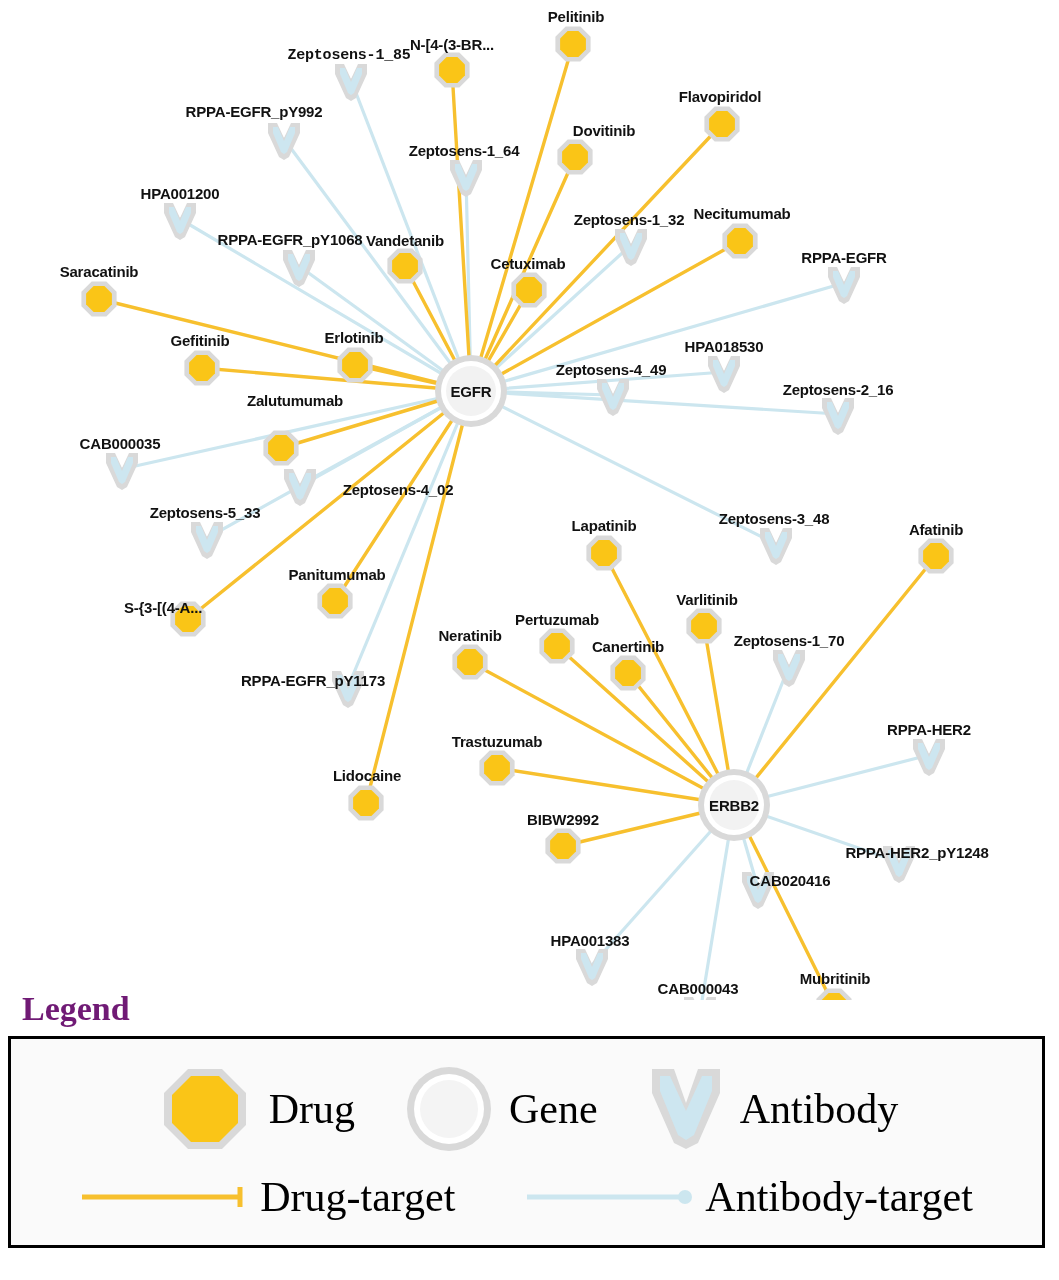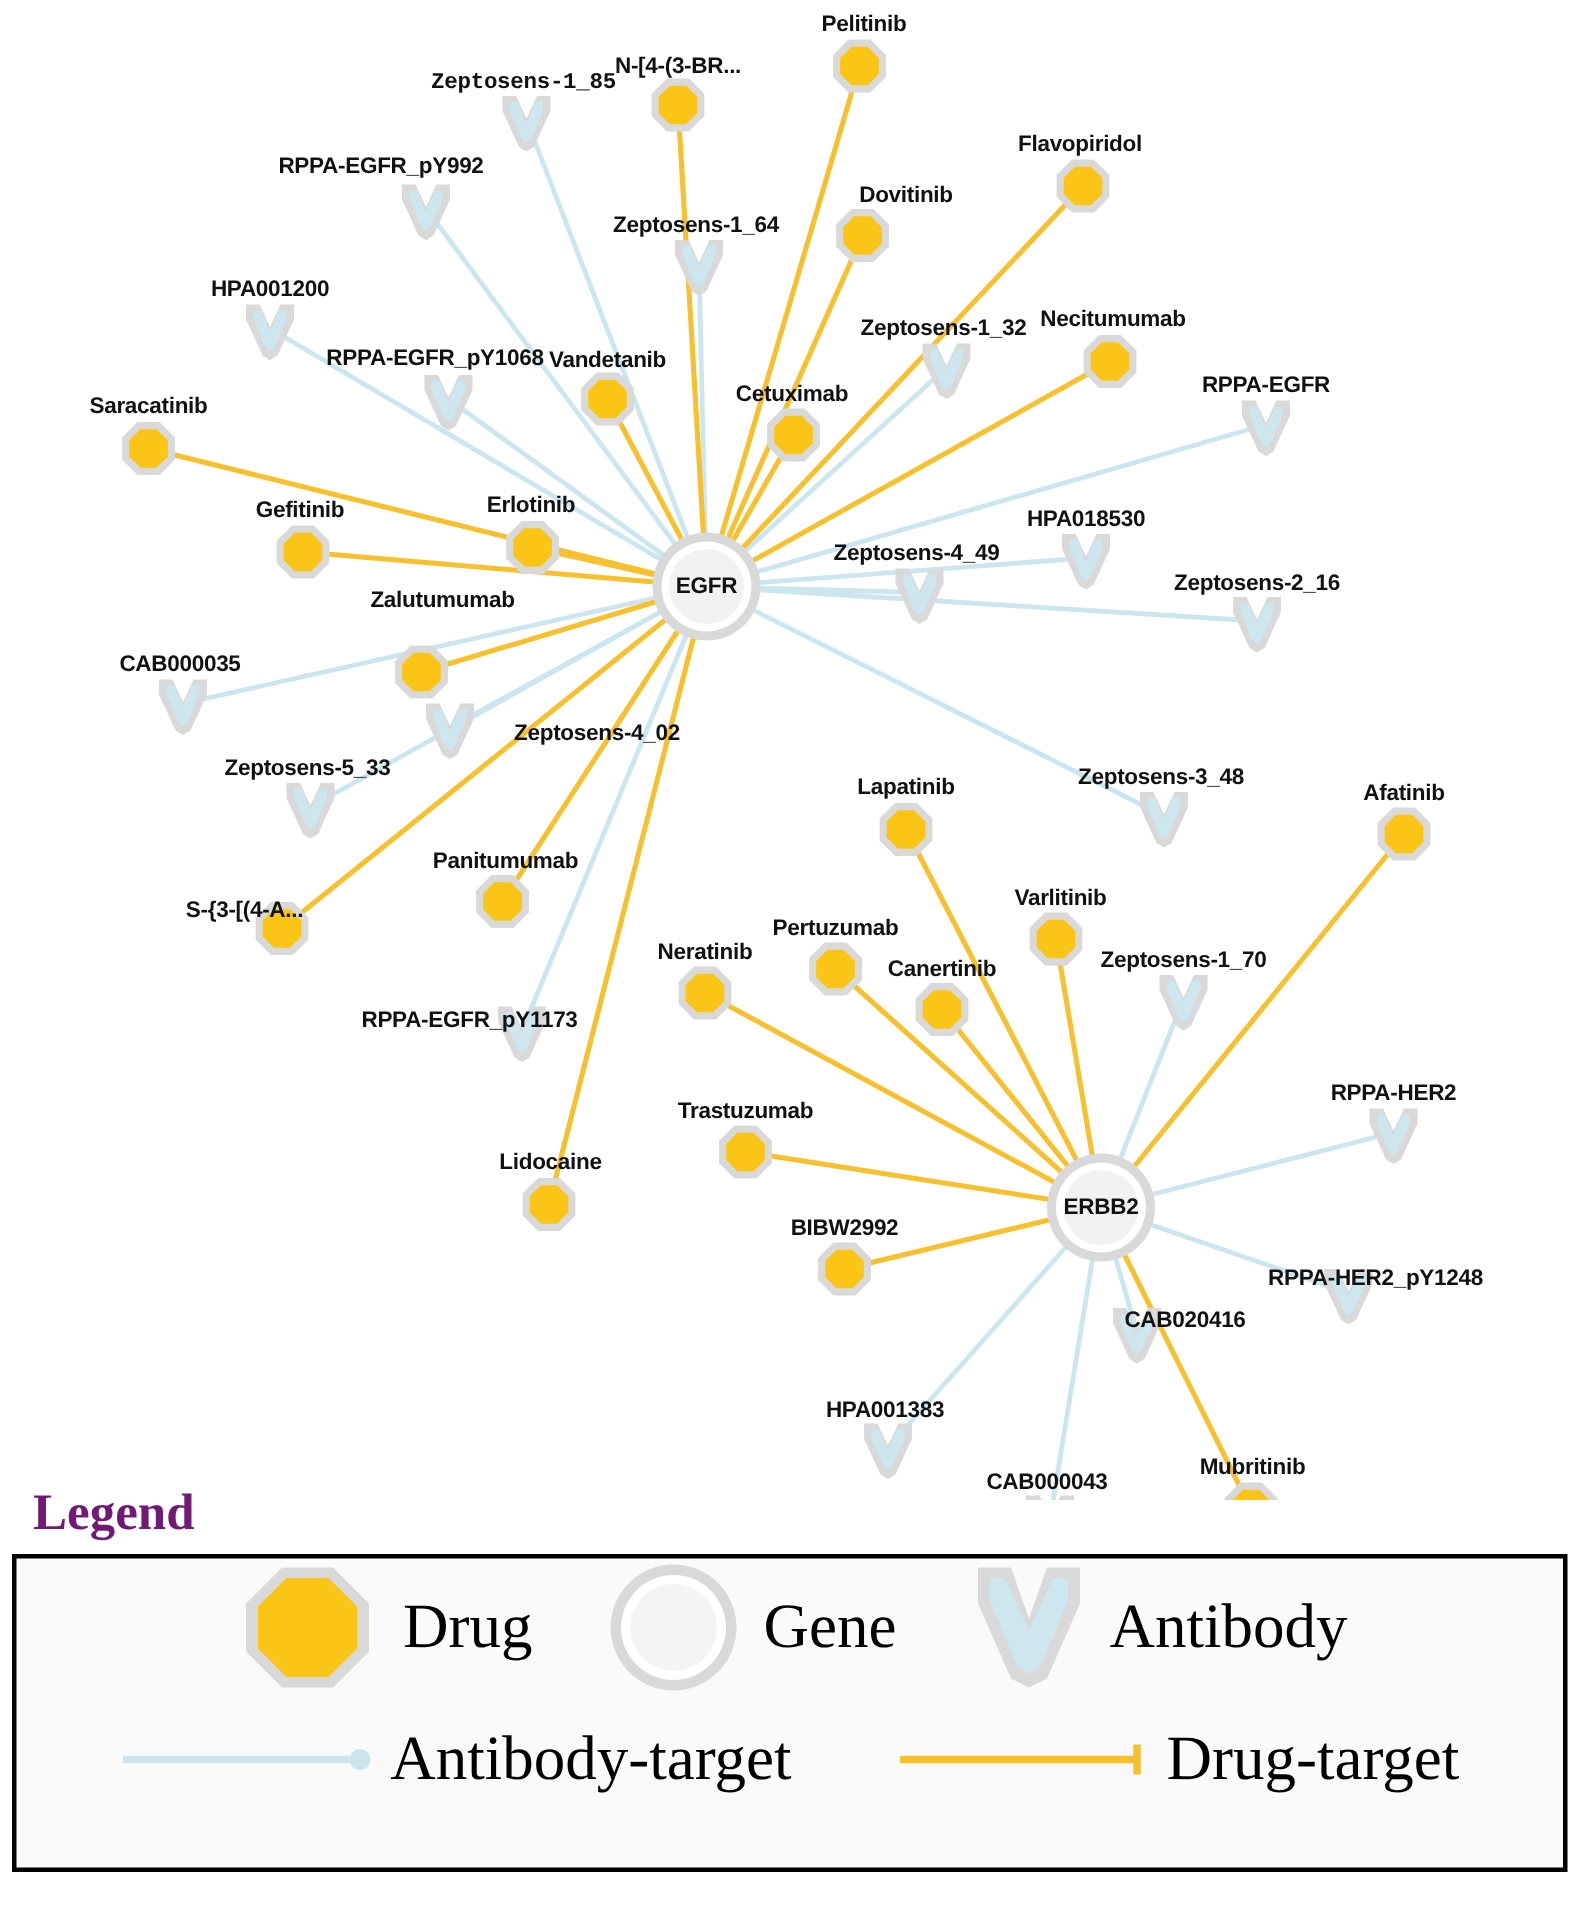--- a/index.html
+++ b/index.html
@@ -50,20 +50,21 @@
     width: 1037px;
     height: 212px;
     box-sizing: border-box;
     position: relative;
   }
   .legend-row-1 {
     display: flex;
     align-items: flex-end;
     justify-content: center;
     gap: 48px;
+    padding-top: 24px;
   }
   .legend-item {
     display: flex;
     align-items: center;
     gap: 14px;
   }
   .legend-text {
     font-family: "Liberation Serif", serif;
     font-size: 42px;
     color: #000;
@@ -534,30 +535,30 @@
           </svg>
         </span>
         <span class="legend-text">Antibody</span>
       </div>
     </div>
 
     <div class="legend-row-2">
       <div class="legend-line-item">
         <span>
           <svg width="170" height="26" viewBox="0 0 170 26">
+            <line x1="2" y1="13" x2="160" y2="13" stroke="#F7C02E" stroke-width="5"></line>
+            <line x1="160" y1="3" x2="160" y2="23" stroke="#F7C02E" stroke-width="5"></line>
+          </svg>
+        </span>
+        <span class="legend-text">Drug-target</span>
+      </div>
+      <div class="legend-line-item">
+        <span>
+          <svg width="170" height="26" viewBox="0 0 170 26">
             <line x1="2" y1="13" x2="156" y2="13" stroke="#CCE6EF" stroke-width="5"></line>
             <circle cx="160" cy="13" r="7" fill="#CCE6EF"></circle>
           </svg>
         </span>
         <span class="legend-text">Antibody-target</span>
       </div>
-      <div class="legend-line-item">
-        <span>
-          <svg width="170" height="26" viewBox="0 0 170 26">
-            <line x1="2" y1="13" x2="160" y2="13" stroke="#F7C02E" stroke-width="5"></line>
-            <line x1="160" y1="3" x2="160" y2="23" stroke="#F7C02E" stroke-width="5"></line>
-          </svg>
-        </span>
-        <span class="legend-text">Drug-target</span>
-      </div>
     </div>
   </div>
 </div>
 
 </body></html>

